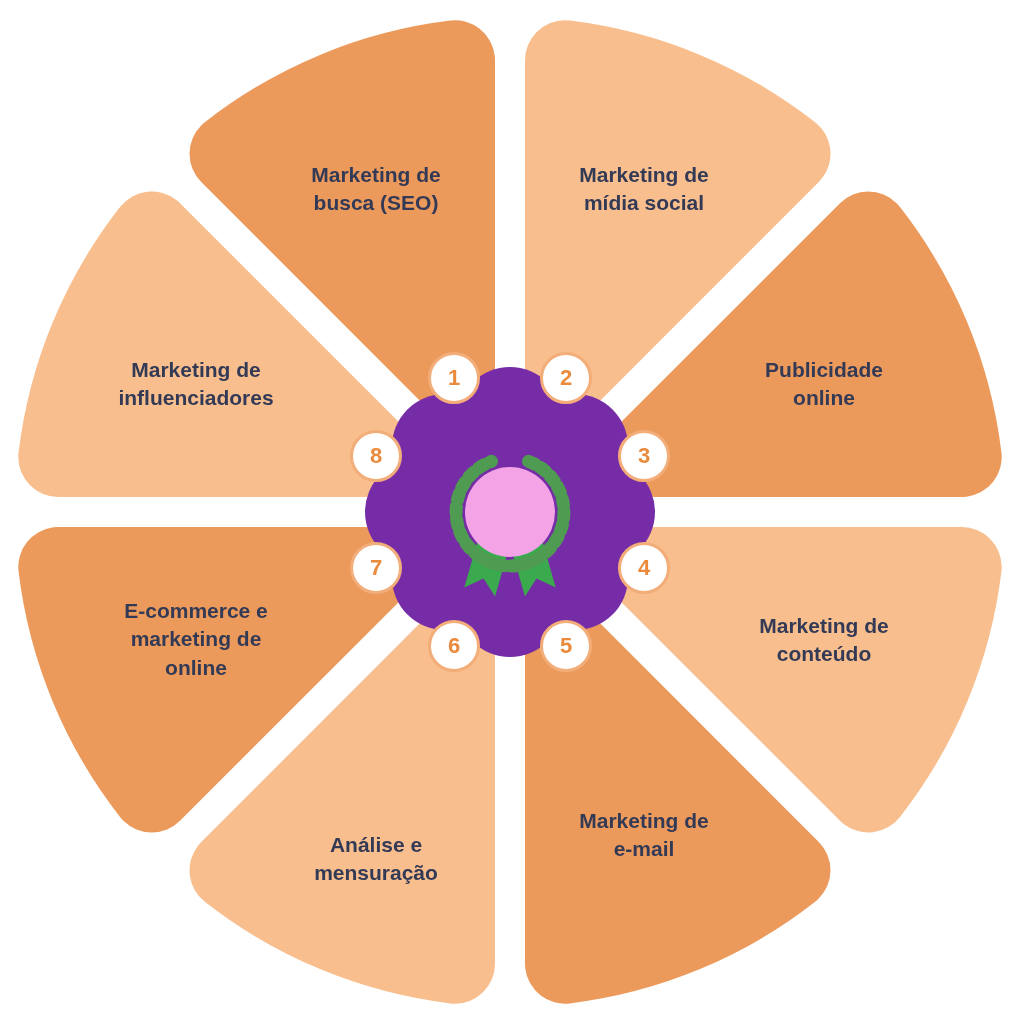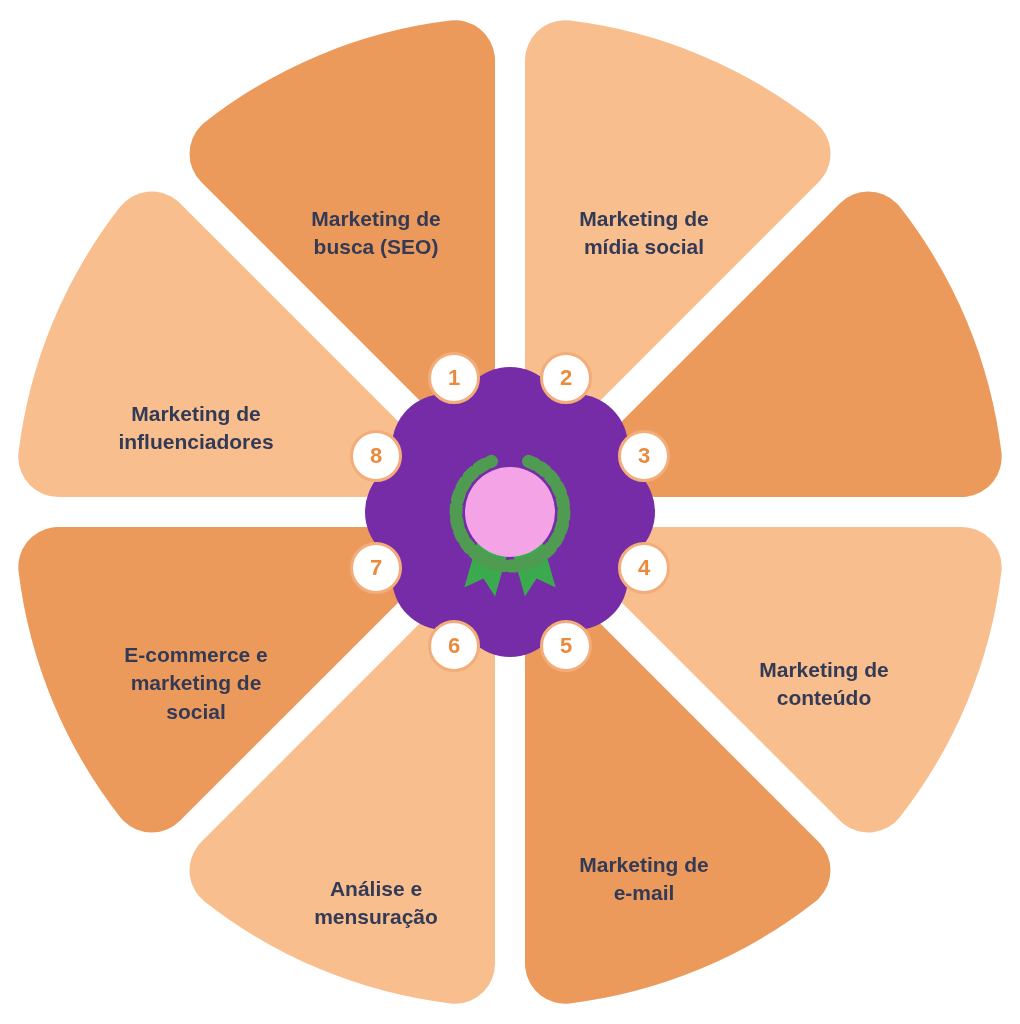--- a/index.html
+++ b/index.html
@@ -13,21 +13,20 @@
   .flower{fill:var(--center-flower,#762CA7);}
   .ribbon{fill:var(--ribbon-green,#3BAA4E);}
   .wreath{fill:none;stroke:var(--wreath-green,#4E9B51);stroke-width:13;
           stroke-dasharray:7 6;stroke-linecap:round;}
   .badge-pink{fill:var(--badge-pink,#F4A4E6);}
   .label{
     position:absolute;transform:translate(-50%,-50%);
     width:max-content;text-align:center;white-space:pre-line;
     font-weight:700;font-size:21px;line-height:1.35;
     color:var(--label-text,#333A56);
-    margin-top:44px;
   }
   .num{
     position:absolute;width:52px;height:52px;box-sizing:border-box;
     border-radius:50%;background:#fff;
     border:3px solid var(--number-ring,#F2AD79);
     display:flex;align-items:center;justify-content:center;
     font-weight:700;font-size:22px;color:var(--number-text,#E98A3C);
   }
 </style>
 </head>
@@ -64,29 +63,31 @@
       <path class="ribbon" d="M -16 -6 L 16 -6 L 16 52 L 0 38 L -16 52 Z" transform="translate(526,542) rotate(-16)"></path>
       <path class="wreath" d="M 528.5 461.3 A 54 54 0 0 1 510 566 A 54 54 0 0 1 491.5 461.3"></path>
       <circle class="badge-pink" cx="510" cy="512" r="45"></circle>
     </g>
   </svg>
 
   <div class="label" style="left:376px;top:189px">Marketing de
 busca (SEO)</div>
   <div class="label" style="left:644px;top:189px">Marketing de
 mídia social</div>
+  <div class="label" style="left:824px;top:384px">Publicidade
+online</div>
   <div class="label" style="left:824px;top:640px">Marketing de
 conteúdo</div>
   <div class="label" style="left:644px;top:835px">Marketing de
 e-mail</div>
   <div class="label" style="left:376px;top:859px">Análise e
 mensuração</div>
   <div class="label" style="left:196px;top:640px">E-commerce e
 marketing de
-social</div>
+online</div>
   <div class="label" style="left:196px;top:384px">Marketing de
 influenciadores</div>
 
   <div class="num" style="left:428px;top:352px">1</div>
   <div class="num" style="left:540px;top:352px">2</div>
   <div class="num" style="left:618px;top:430px">3</div>
   <div class="num" style="left:618px;top:542px">4</div>
   <div class="num" style="left:540px;top:620px">5</div>
   <div class="num" style="left:428px;top:620px">6</div>
   <div class="num" style="left:350px;top:542px">7</div>

